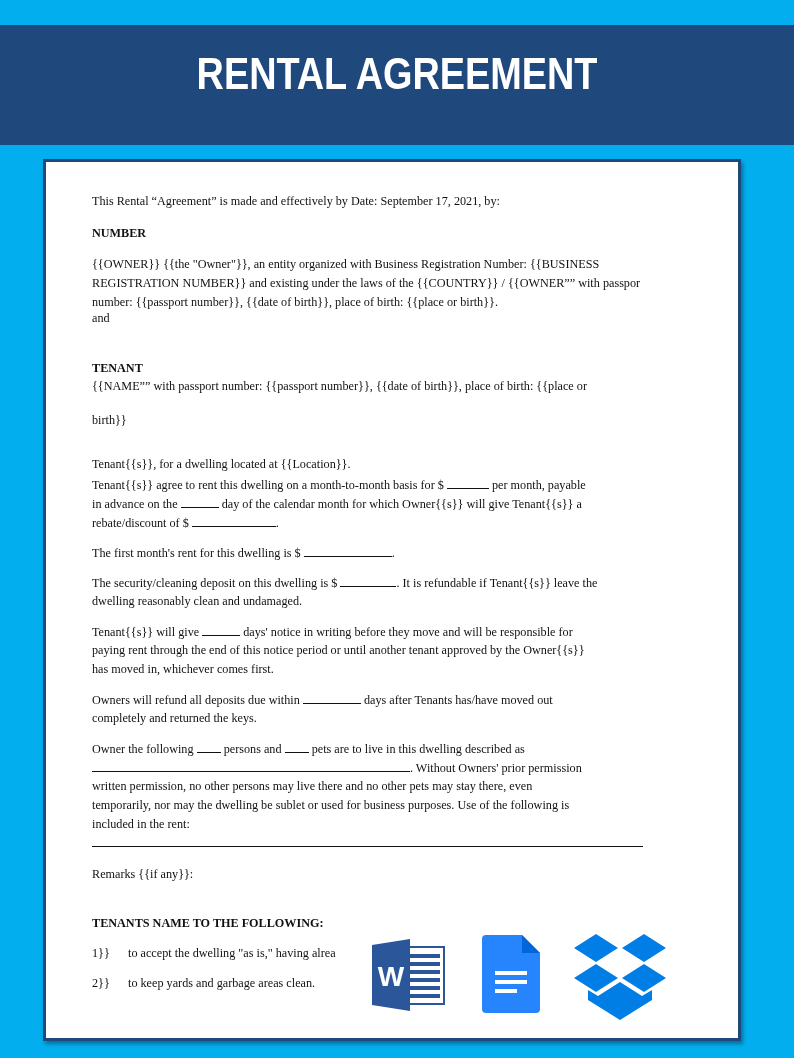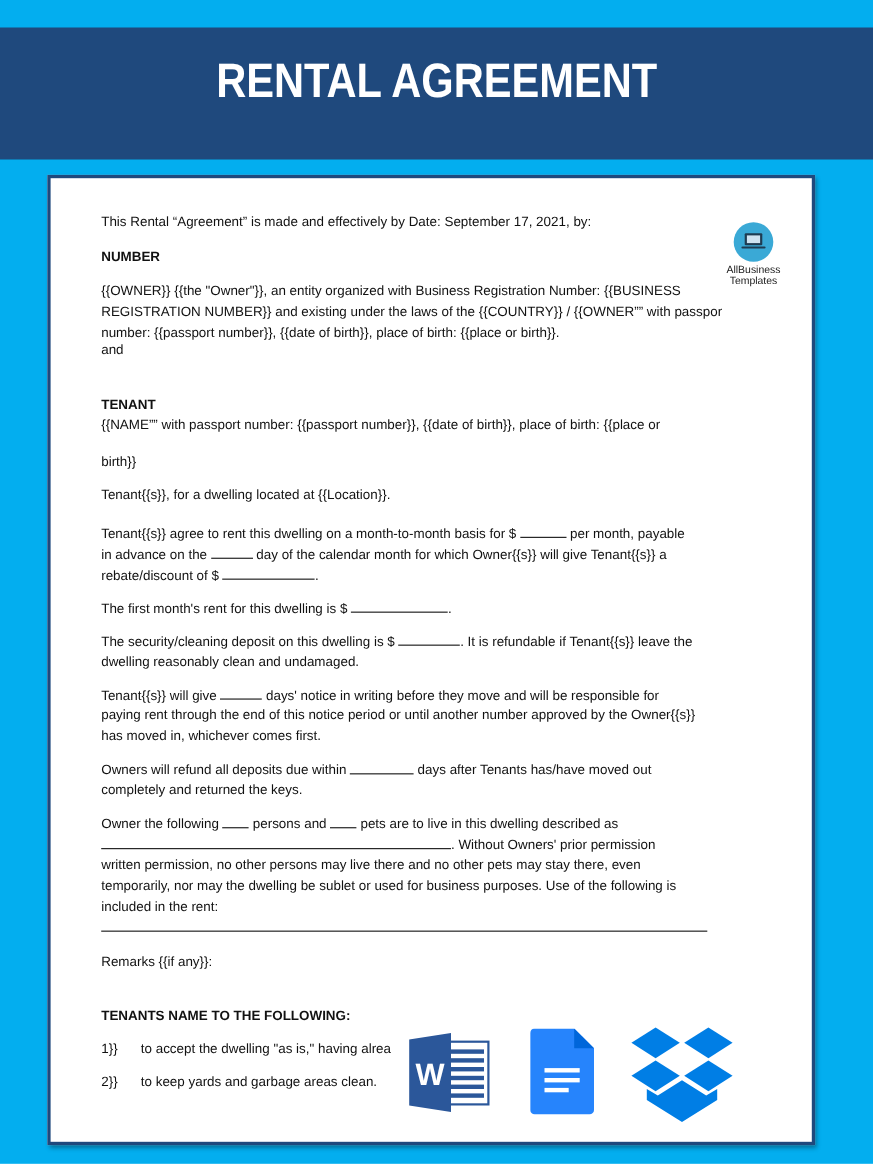--- a/index.html
+++ b/index.html
@@ -24,21 +24,21 @@
       position: absolute; left: 43px; top: 159px; width: 692px; height: 876px;
       background: #ffffff; border: 3px solid #1f497d;
       box-shadow: 2px 3px 4px rgba(0,0,0,0.35);
       overflow: hidden;
     }
     .doc {
       position: absolute; left: 46px; top: 30px; width: 575px;
       font-family: "Liberation Sans", sans-serif; font-size: 12.2px;
       color: #111; line-height: 19.3px;
     }
-    .p { position: absolute; left: 0; white-space: nowrap; }
+    .p { position: absolute; left: 0; white-space: nowrap; font-family: Liberation Serif, serif; }
     .b { font-weight: bold; }
     .blank { display: inline-block; border-bottom: 1px solid #111; height: 13px; vertical-align: baseline; }
     .num { display: inline-block; width: 36px; }
     .logo {
       position: absolute; left: 604px; top: 40px; width: 70px; text-align: center;
     }
     .logo-circle {
       width: 36px; height: 36px; border-radius: 50%; background: #3aa9d6;
       margin: 0 auto; position: relative;
     }
@@ -47,51 +47,38 @@
     }
   </style>
 </head>
 <body>
 
 <div class="banner"></div>
 <div class="banner-title">RENTAL AGREEMENT</div>
 
 <div class="panel">
 
-  <div class="logo">
-    <div class="logo-circle">
-      <svg width="36" height="36" viewBox="0 0 36 36">
-        <rect x="10" y="10" width="16" height="11" rx="1" fill="#1e3c52"></rect>
-        <rect x="12" y="12" width="12" height="7" fill="#cfe3f1"></rect>
-        <rect x="7" y="22" width="22" height="2" rx="1" fill="#1e3c52"></rect>
-      </svg>
-    </div>
-    <div class="logo-text">
-      <div>AllBusiness</div>
-      <div>Templates</div>
-    </div>
-  </div>
 
   <div class="doc">
     <div class="p" style="top:0px">This Rental “Agreement” is made and effectively by Date: September 17, 2021, by:</div>
 
     <div class="p b" style="top:32px">NUMBER</div>
 
     <div class="p" style="top:63px">{{OWNER}} {{the "Owner"}}, an entity organized with Business Registration Number: {{BUSINESS</div>
     <div class="p" style="top:82px">REGISTRATION NUMBER}} and existing under the laws of the {{COUNTRY}} / {{OWNER”” with passpor</div>
     <div class="p" style="top:101px">number: {{passport number}}, {{date of birth}}, place of birth: {{place or birth}}.</div>
 
     <div class="p" style="top:117px">and</div>
 
     <div class="p b" style="top:167px">TENANT</div>
 
     <div class="p" style="top:185px">{{NAME”” with passport number: {{passport number}}, {{date of birth}}, place of birth: {{place or</div>
     <div class="p" style="top:219px">birth}}</div>
 
-    <div class="p" style="top:249px">Tenant{{s}}, for a dwelling located at {{Location}}.</div>
+    <div class="p" style="top:263px">Tenant{{s}}, for a dwelling located at {{Location}}.</div>
 
     <div class="p" style="top:283px">
       <span>Tenant{{s}} agree to rent this dwelling on a month-to-month basis for $ </span><span class="blank" style="width:42px"></span><span> per month, payable</span>
     </div>
     <div class="p" style="top:302px">
       <span>in advance on the </span><span class="blank" style="width:38px"></span><span> day of the calendar month for which Owner{{s}} will give Tenant{{s}} a</span>
     </div>
     <div class="p" style="top:321px">
       <span>rebate/discount of $ </span><span class="blank" style="width:84px"></span><span>.</span>
     </div>
@@ -101,21 +88,21 @@
     </div>
 
     <div class="p" style="top:381px">
       <span>The security/cleaning deposit on this dwelling is $ </span><span class="blank" style="width:56px"></span><span>. It is refundable if Tenant{{s}} leave the</span>
     </div>
     <div class="p" style="top:400px">dwelling reasonably clean and undamaged.</div>
 
     <div class="p" style="top:430px">
       <span>Tenant{{s}} will give </span><span class="blank" style="width:38px"></span><span> days' notice in writing before they move and will be responsible for</span>
     </div>
-    <div class="p" style="top:449px">paying rent through the end of this notice period or until another number approved by the Owner{{s}}</div>
+    <div class="p" style="top:449px">paying rent through the end of this notice period or until another tenant approved by the Owner{{s}}</div>
     <div class="p" style="top:468px">has moved in, whichever comes first.</div>
 
     <div class="p" style="top:498px">
       <span>Owners will refund all deposits due within </span><span class="blank" style="width:58px"></span><span> days after Tenants has/have moved out</span>
     </div>
     <div class="p" style="top:517px">completely and returned the keys.</div>
 
     <div class="p" style="top:547px">
       <span>Owner the following </span><span class="blank" style="width:24px"></span><span> persons and </span><span class="blank" style="width:24px"></span><span> pets are to live in this dwelling described as</span>
     </div>

